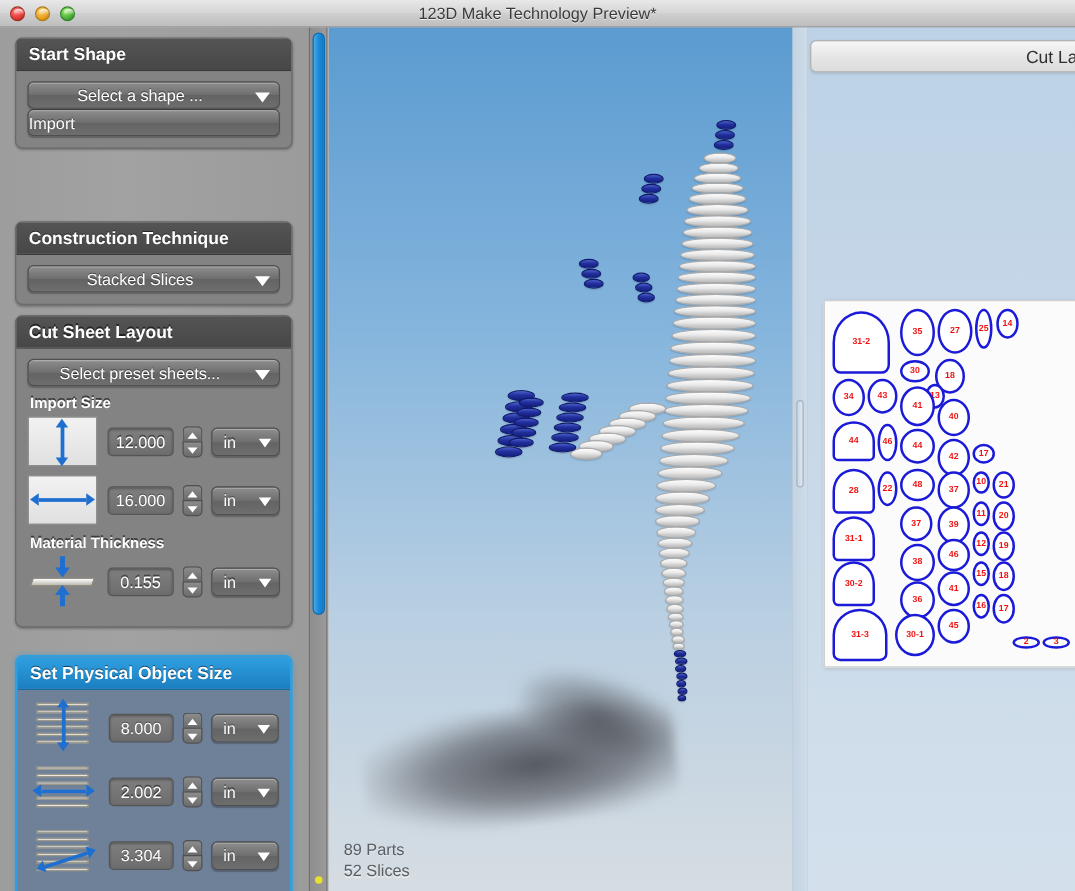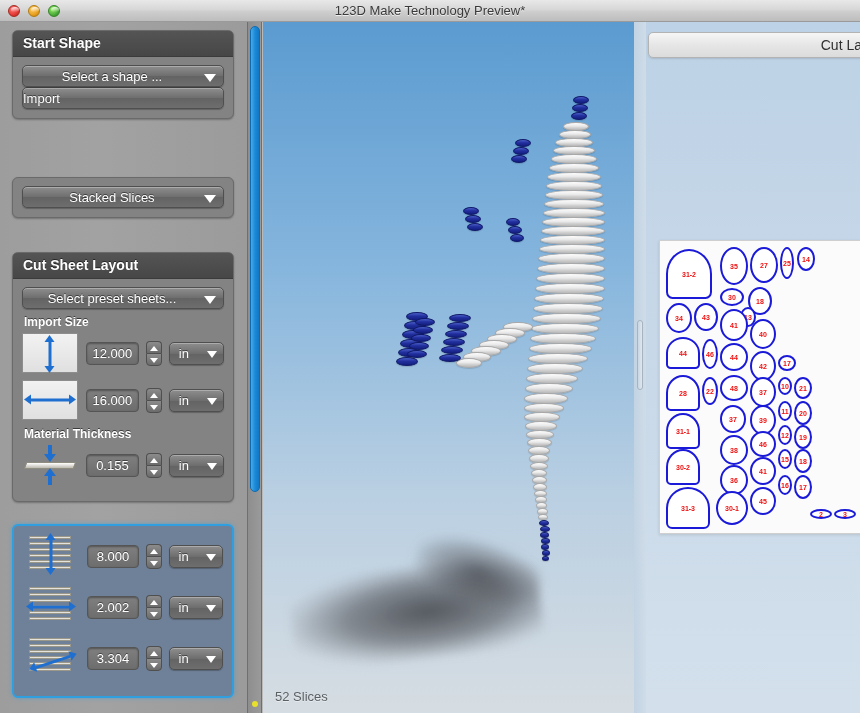--- a/index.html
+++ b/index.html
@@ -322,20 +322,21 @@
       <div class="group-body">
         <div class="ctl dropdown">
           <span>Select a shape ...</span>
           <span class="dd-arrow"></span>
         </div>
         <div class="ctl btn-wide">Import</div>
       </div>
     </div>
 
     <div class="panel-group" style="top:155px;">
+      <div class="group-header">Construction Technique</div>
       <div class="group-body">
         <div class="ctl dropdown">
           <span>Stacked Slices</span>
           <span class="dd-arrow"></span>
         </div>
       </div>
     </div>
 
     <div class="panel-group" style="top:230px;">
       <div class="group-header">Cut Sheet Layout</div>
@@ -392,20 +393,21 @@
           </div>
           <div class="ctl unitsel">
             <span>in</span>
             <span class="dd-arrow"></span>
           </div>
         </div>
       </div>
     </div>
 
     <div class="panel-group highlight" style="top:502px;">
+      <div class="group-header">Set Physical Object Size</div>
       <div class="group-body">
 
         <div class="val-row">
           <div class="stack">
             <div class="lyr" style="top:2px;"></div>
               <div class="lyr" style="top:8px;"></div>
             <div class="lyr" style="top:14px;"></div>
               <div class="lyr" style="top:20px;"></div>
             <div class="lyr" style="top:26px;"></div>
               <div class="lyr" style="top:32px;"></div>
@@ -562,20 +564,21 @@
         <div class="disc blue" style="left: 309px; top: 82px; width: 16px; height: 8px; z-index: 71;"></div>
         <div class="disc blue" style="left: 308px; top: 90px; width: 16px; height: 8px; z-index: 72;"></div>
         <div class="disc blue" style="left: 143px; top: 290px; width: 22px; height: 9px; z-index: 45;"></div>
         <div class="disc blue" style="left: 141px; top: 299px; width: 22px; height: 9px; z-index: 46;"></div>
         <div class="disc blue" style="left: 139px; top: 308px; width: 22px; height: 9px; z-index: 47;"></div>
         <div class="disc blue" style="left: 137px; top: 317px; width: 22px; height: 9px; z-index: 48;"></div>
         <div class="disc blue" style="left: 135px; top: 326px; width: 22px; height: 9px; z-index: 49;"></div>
         <div class="disc blue" style="left: 133px; top: 335px; width: 22px; height: 9px; z-index: 50;"></div>
       </div>
     <div id="status-overlay">
+      <div>89 Parts</div>
       <div>52 Slices</div>
     </div>
   </div>
 
   <div id="splitter">
     <div id="splitter-grip"></div>
   </div>
 
   <div id="right-panel">
     <div id="cut-tab">

